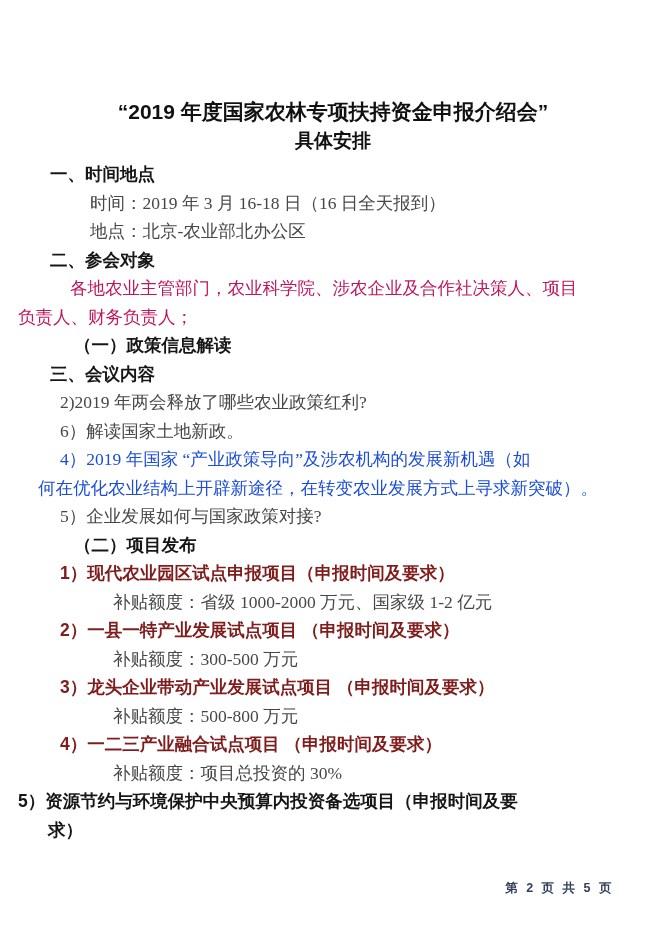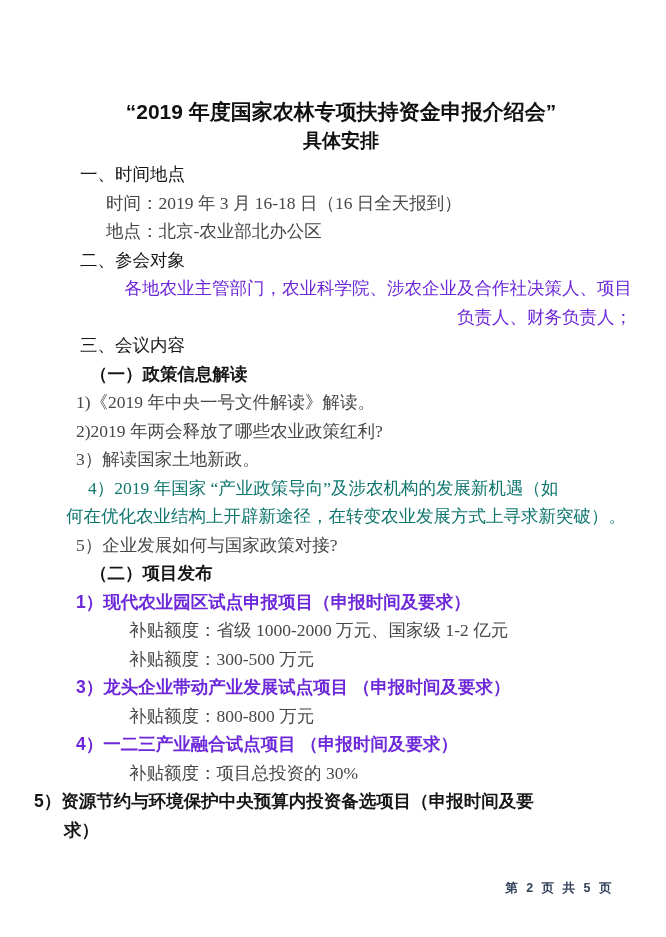--- a/index.html
+++ b/index.html
@@ -11,21 +11,20 @@
     position: relative;
     width: 666px;
     height: 937px;
     background: #ffffff;
     overflow: hidden;
     font-family: "Liberation Serif", "DejaVu Serif", serif;
     color: #444444;
   }
   .content {
     padding-top: 97px;
-    margin-left: 16px;
   }
   .line {
     margin: 0;
     font-size: 17.5px;
     line-height: 28.5px;
     white-space: pre-line;
   }
   .t1 {
     text-align: center;
     font-weight: bold;
@@ -36,57 +35,56 @@
   }
   .t2 {
     text-align: center;
     font-weight: bold;
     color: #111111;
     font-size: 19px;
     line-height: 29px;
     font-family: "Liberation Sans", "DejaVu Sans", sans-serif;
   }
   .sec {
-    font-weight: normal;
+    font-weight: bold;
     color: #161616;
-    padding-left: 64px;
+    padding-left: 50px;
     font-family: "Liberation Sans", "DejaVu Sans", sans-serif;
   }
   .sec-first { margin-top: 5px; }
   .sub {
     font-weight: bold;
     color: #161616;
     padding-left: 74px;
     font-family: "Liberation Sans", "DejaVu Sans", sans-serif;
   }
   .body1 {
     padding-left: 90px;
     color: #474747;
   }
   .para {
     padding-left: 18px;
     padding-right: 34px;
     text-indent: 52px;
-    color: #6d28d9;
-    text-align: right;
+    color: #be185d;
   }
   .item {
     padding-left: 60px;
     padding-right: 34px;
     color: #474747;
   }
   .item-wrap {
-    padding-left: 50px;
+    padding-left: 38px;
     padding-right: 30px;
     text-indent: 22px;
-    color: #0f766e;
+    color: #1d4ed8;
   }
   .pitem {
     font-weight: bold;
-    color: #6d28d9;
+    color: #7f1d1d;
     padding-left: 60px;
     padding-right: 17px;
     font-family: "Liberation Sans", "DejaVu Sans", sans-serif;
   }
   .pitem-wrap {
     font-weight: bold;
     color: #161616;
     padding-left: 48px;
     padding-right: 30px;
     text-indent: -30px;
@@ -117,39 +115,39 @@
     <p class="line t2">具体安排</p>
 
     <p class="line sec sec-first">一、时间地点</p>
     <p class="line body1">时间：2019 年 3 月 16-18 日（16 日全天报到）</p>
     <p class="line body1">地点：北京-农业部北办公区</p>
 
     <p class="line sec">二、参会对象</p>
     <p class="line para">各地农业主管部门，农业科学院、涉农企业及合作社决策人、项目
 负责人、财务负责人；</p>
 
+    <p class="line sub">（一）政策信息解读</p>
+
     <p class="line sec">三、会议内容</p>
-
-    <p class="line sub">（一）政策信息解读</p>
-    <p class="line item">1)《2019 年中央一号文件解读》解读。</p>
     <p class="line item">2)2019 年两会释放了哪些农业政策红利?</p>
-    <p class="line item">3）解读国家土地新政。</p>
+    <p class="line item">6）解读国家土地新政。</p>
     <p class="line item-wrap">4）2019 年国家 “产业政策导向”及涉农机构的发展新机遇（如
 何在优化农业结构上开辟新途径，在转变农业发展方式上寻求新突破）。</p>
     <p class="line item">5）企业发展如何与国家政策对接?</p>
 
     <p class="line sub">（二）项目发布</p>
 
     <p class="line pitem">1）现代农业园区试点申报项目（申报时间及要求）</p>
     <p class="line subsidy">补贴额度：省级 1000-2000 万元、国家级 1-2 亿元</p>
 
+    <p class="line pitem">2）一县一特产业发展试点项目 （申报时间及要求）</p>
     <p class="line subsidy">补贴额度：300-500 万元</p>
 
     <p class="line pitem">3）龙头企业带动产业发展试点项目 （申报时间及要求）</p>
-    <p class="line subsidy">补贴额度：800-800 万元</p>
+    <p class="line subsidy">补贴额度：500-800 万元</p>
 
     <p class="line pitem">4）一二三产业融合试点项目 （申报时间及要求）</p>
     <p class="line subsidy">补贴额度：项目总投资的 30%</p>
 
     <p class="line pitem-wrap">5）资源节约与环境保护中央预算内投资备选项目（申报时间及要
 求）</p>
 
   </div>
 
   <div class="footer">第 2 页 共 5 页</div>

